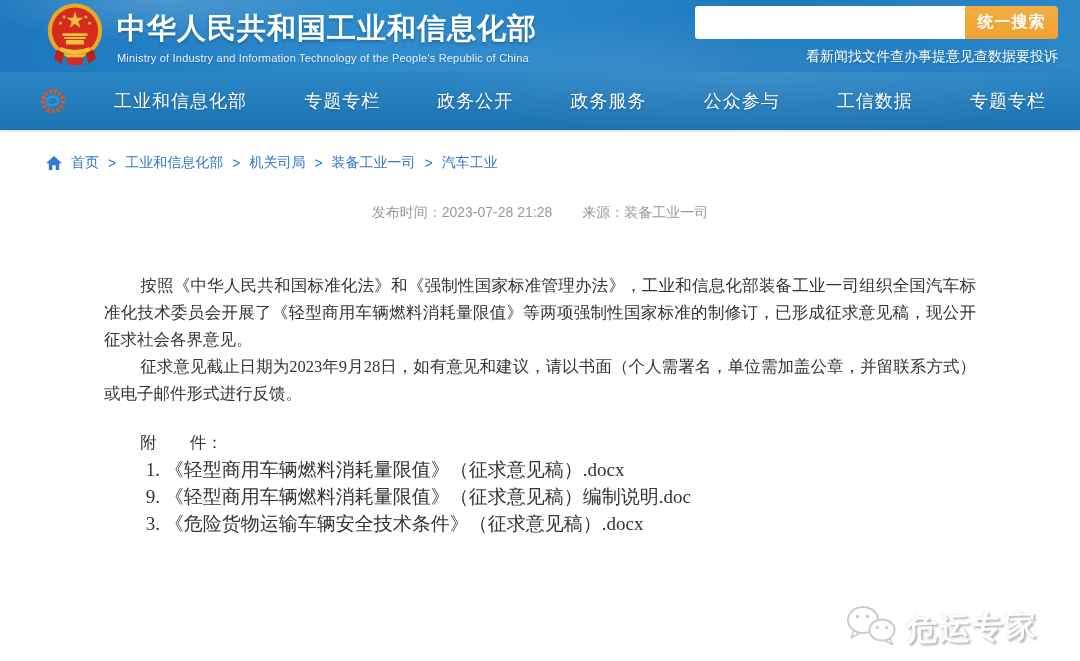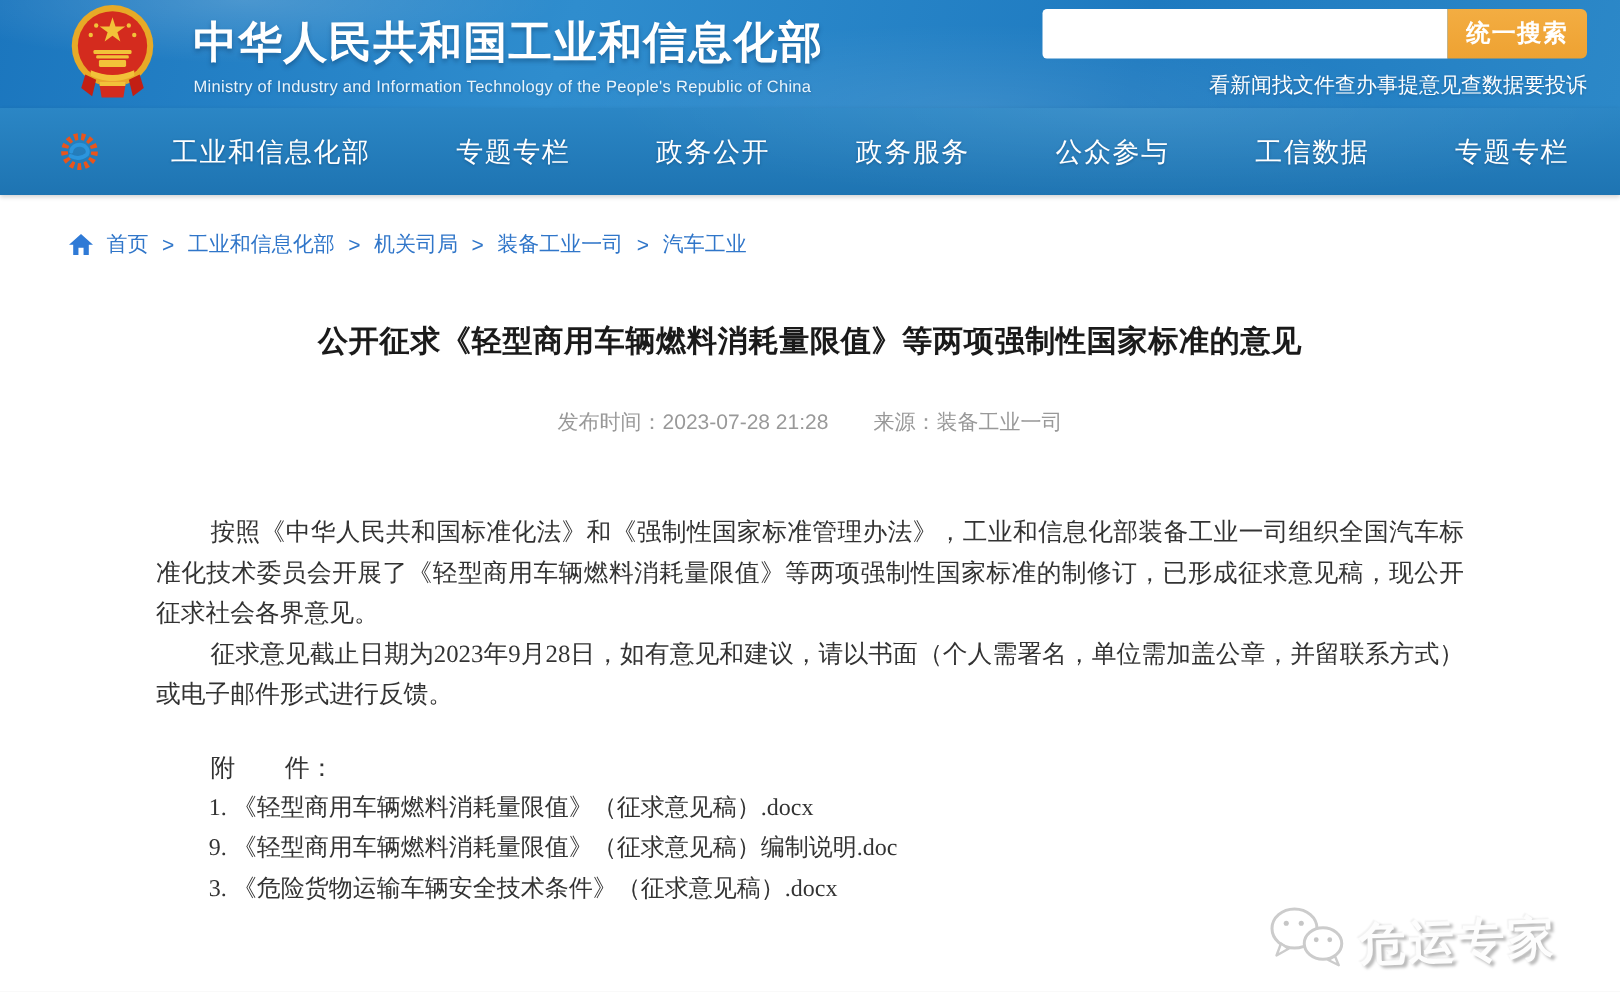--- a/index.html
+++ b/index.html
@@ -12,21 +12,21 @@
   
   .top-header {
     height:72px;
     background:
       radial-gradient(ellipse 300px 60px at 15% 0%, rgba(255,255,255,.18), rgba(255,255,255,0) 70%),
       radial-gradient(ellipse 400px 80px at 60% 100%, rgba(255,255,255,.10), rgba(255,255,255,0) 70%),
       linear-gradient(105deg, #1b76be 0%, #2f8dce 35%, #1e7ac0 70%, #2c88c8 100%);
     display:flex; justify-content:space-between; align-items:center;
     padding:0 22px 0 46px;
   }
-  .brand { display:flex; align-items:center; gap:25px; }
+  .brand { display:flex; align-items:center; gap:13px; }
   .emblem svg { display:block; }
   .brand-zh {
     color:#fff; font-size:29px; font-weight:bold; letter-spacing:1px;
     text-shadow:0 2px 3px rgba(0,40,80,.35);
   }
   .brand-en {
     color:#e9f4fc; font-size:11px; margin-top:3px; letter-spacing:.2px;
     text-shadow:0 1px 2px rgba(0,40,80,.3);
   }
   .search-area { display:flex; flex-direction:column; align-items:flex-end; }
@@ -80,21 +80,21 @@
   }
   .meta { text-align:center; margin-top:32px; font-size:14px; color:#999; }
   .meta-gap { display:inline-block; width:30px; }
   .body-text { font-family:"Liberation Serif","DejaVu Serif",serif; color:#333; }
   .body-p {
     font-size:16.5px; line-height:27px; text-indent:2.2em; text-align:justify;
   }
   .body-p.first { margin-top:50px; }
   .attach-label { margin-top:22px; font-size:16.5px; line-height:27px; text-indent:2.2em; }
   .attach-item {
-    font-size:16px; line-height:27px; text-indent:2.2em; color:#333;
+    font-size:19px; line-height:27px; text-indent:2.2em; color:#333;
     text-decoration:none; display:block; cursor:pointer;
   }
 
   
   .watermark {
     position:absolute; right:42px; bottom:10px;
     display:flex; align-items:center; gap:8px; pointer-events:none;
   }
   .watermark-text {
     font-size:31px; font-weight:bold; letter-spacing:2px; color:#fdfdfd;
@@ -179,21 +179,20 @@
     <a>工业和信息化部</a>
     <span class="sep">&gt;</span>
     <a>机关司局</a>
     <span class="sep">&gt;</span>
     <a>装备工业一司</a>
     <span class="sep">&gt;</span>
     <a>汽车工业</a>
   </div>
 
   <div class="article">
-    <h1>公开征求《轻型商用车辆燃料消耗量限值》等两项强制性国家标准的意见</h1>
 
     <div class="meta">
       <span>发布时间：</span><span>2023-07-28 21:28</span><span class="meta-gap"></span><span>来源：</span><span>装备工业一司</span>
     </div>
 
     <div class="body-text">
       <p class="body-p first">按照《中华人民共和国标准化法》和《强制性国家标准管理办法》，工业和信息化部装备工业一司组织全国汽车标准化技术委员会开展了《轻型商用车辆燃料消耗量限值》等两项强制性国家标准的制修订，已形成征求意见稿，现公开征求社会各界意见。</p>
       <p class="body-p">征求意见截止日期为2023年9月28日，如有意见和建议，请以书面（个人需署名，单位需加盖公章，并留联系方式）或电子邮件形式进行反馈。</p>
 
       <p class="attach-label">附　　件：</p>

